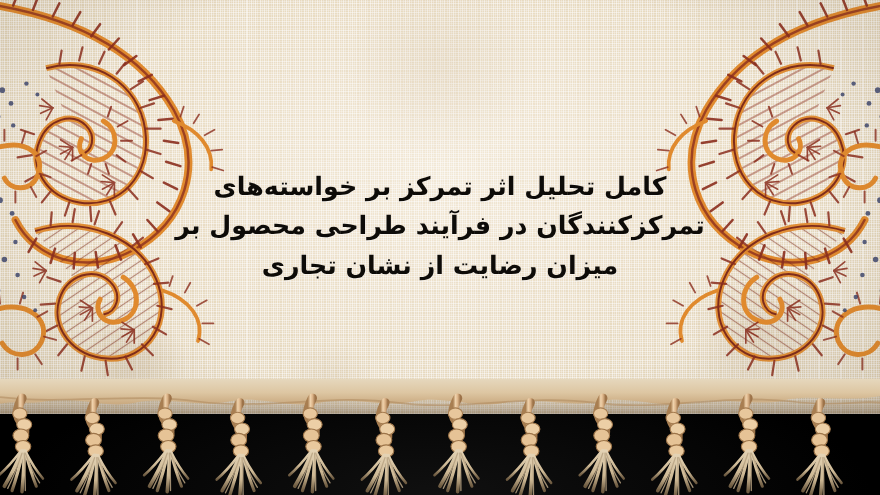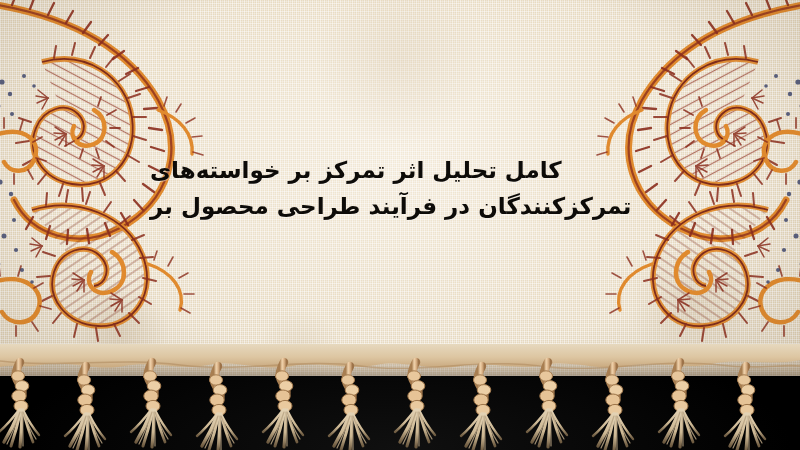--- a/index.html
+++ b/index.html
@@ -66,21 +66,21 @@
     pointer-events:none;
   }
 
   
   .embroidery{position:absolute;left:0;top:0;width:800px;height:376px;pointer-events:none;}
   .embroidery .right{transform:translate(800px,0) scale(-1,1);transform-origin:0 0;}
 
   
   .title-block{
     position:absolute;left:150px;top:152px;width:500px;
-    text-align:left;
+    text-align:center;
     direction:rtl;
     z-index:5;
   }
   .title-line{
     color:#0d0b08;
     font-size:23px;
     line-height:36px;
     font-weight:700;
     letter-spacing:0px;
     white-space:nowrap;
@@ -317,20 +317,21 @@
       </g>
     </g>
   </svg>
 
   <div class="cloth-vignette"></div>
   <div class="cloth-hem"></div>
 
   <div class="title-block">
     <div class="title-line">کامل تحلیل اثر تمرکز بر خواسته‌های</div>
     <div class="title-line">تمرکز‌کنندگان در فرآیند طراحی محصول بر</div>
+    <div class="title-line">میزان رضایت از نشان تجاری</div>
   </div>
 
   <svg class="fringe" viewBox="0 0 800 106" preserveAspectRatio="none" aria-hidden="true">
     <defs>
       <linearGradient id="cordG" x1="0" y1="0" x2="1" y2="0">
         <stop offset="0%" stop-color="#a87e51"></stop>
         <stop offset="35%" stop-color="#f0d3ad"></stop>
         <stop offset="65%" stop-color="#dcb489"></stop>
         <stop offset="100%" stop-color="#9d7349"></stop>
       </linearGradient>

